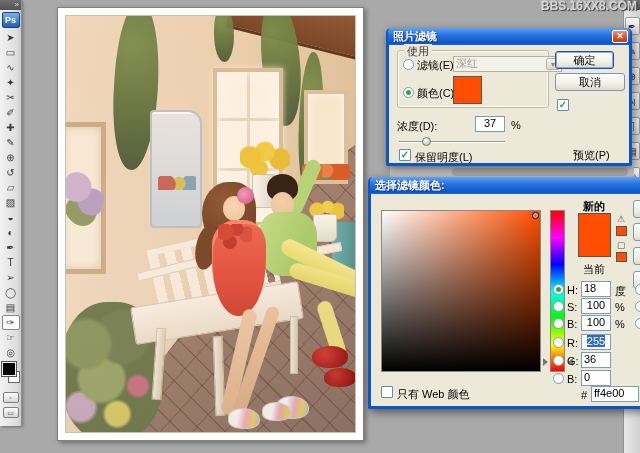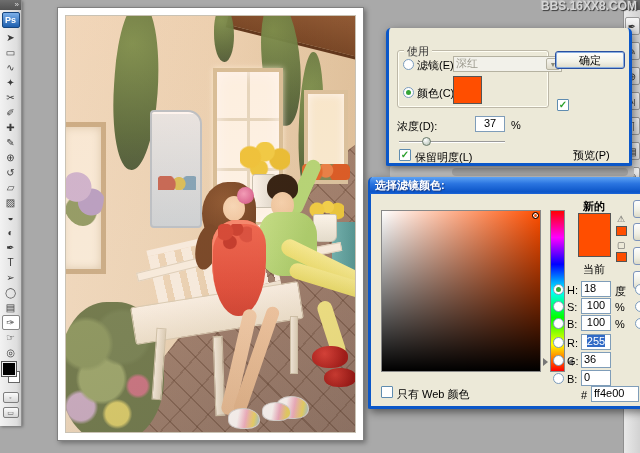--- a/index.html
+++ b/index.html
@@ -333,20 +333,24 @@
 
 <div class="watermark">
   <div>BBS.16XX8.COM</div>
 </div>
 
 <div class="shadow-strip">
   <div class="shadow-strip-bar"></div>
 </div>
 
 <div class="xp-window" style="left:386px; top:28px; width:246px; height:138px;">
+  <div class="titlebar">
+    <span>照片滤镜</span>
+    <span class="close-btn">✕</span>
+  </div>
 
   <div class="groupbox" style="left:8px; top:22px; width:152px; height:58px;">
     <span class="grouplabel">使用</span>
   </div>
 
   <div class="radio" style="left:14px; top:31px;"></div>
   <span class="lbl" style="left:28px; top:30px;">滤镜(E):</span>
   <div class="fld disabled" style="left:64px; top:28px; width:109px; height:16px;">
     <span>深红</span>
     <span class="dd-arrow">▼</span>
@@ -359,21 +363,22 @@
   <span class="lbl" style="left:8px; top:91px;">浓度(D):</span>
   <div class="fld" style="left:86px; top:88px; width:30px; height:16px; text-align:center;">37</div>
   <span class="lbl" style="left:122px; top:91px;">%</span>
 
   <div class="slider-track" style="left:10px; top:113px; width:106px;"></div>
   <div class="slider-thumb" style="left:33px; top:109px;"></div>
 
   <div class="checkbox" style="left:10px; top:121px;">✓</div>
   <span class="lbl" style="left:26px; top:122px;">保留明度(L)</span>
 
-  <button class="xp-btn default" style="left:166px; top:23px; width:70px;">确定</button>
+  <button class="xp-btn default" style="left:166px; top:23px; width:59px;">确定</button>
+  <button class="xp-btn" style="left:166px; top:45px; width:70px;">取消</button>
   <div class="checkbox" style="left:168px; top:71px;">✓</div>
   <span class="lbl" style="left:184px; top:72px;margin-top:48px;">预览(P)</span>
 </div>
 
 <div class="xp-window" style="left:368px; top:177px; width:300px; height:232px; z-index:30;">
   <div class="titlebar">
     <span>选择滤镜颜色:</span>
   </div>
 
   <div class="sv-field">

